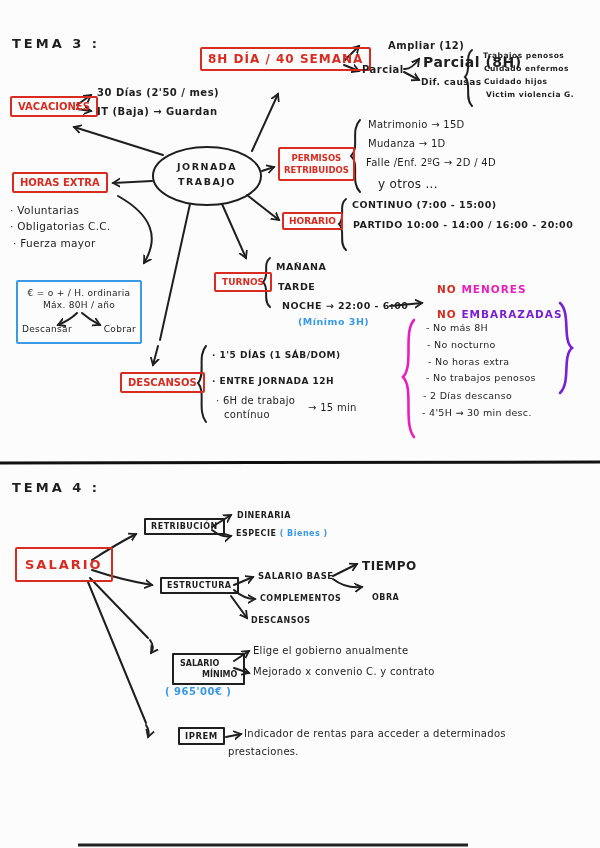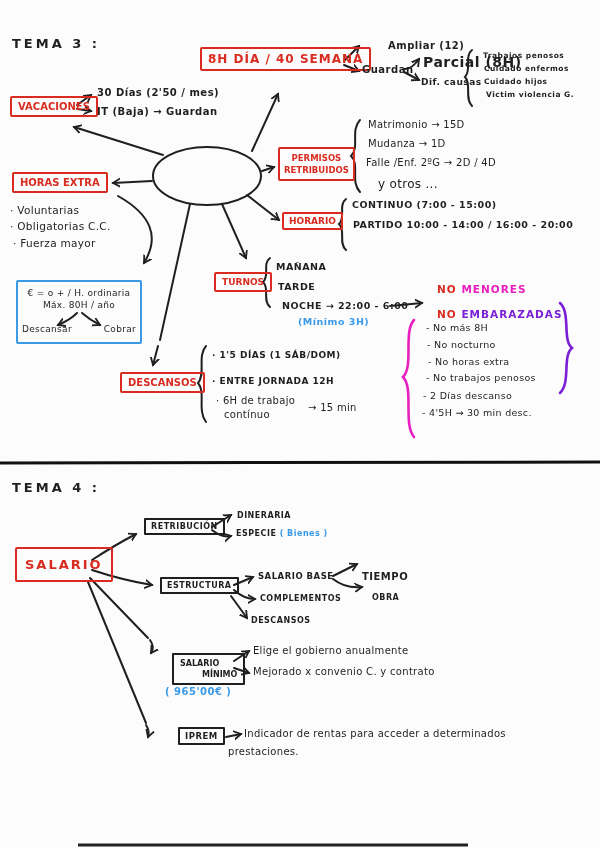--- a/index.html
+++ b/index.html
@@ -91,33 +91,37 @@
 
     <line x1="0" y1="463" x2="600" y2="462" stroke="#111" stroke-width="3"></line>
     <line x1="78" y1="845" x2="468" y2="845" stroke="#222" stroke-width="3"></line>
   </svg>
 
   <div class="abs title" style="left:12px;top:36px;">TEMA 3 :</div>
 
   <div class="abs redbox" style="left:200px;top:47px;font-size:12px;letter-spacing:1px;">8H DÍA / 40 SEMANA</div>
 
   <div class="abs hw" style="left:388px;top:40px;font-size:10px;">Ampliar (12)</div>
-  <div class="abs hw" style="left:362px;top:64px;font-size:10px;">Guardan</div>
+  <div class="abs hw" style="left:362px;top:64px;font-size:10px;">Parcial</div>
   <div class="abs hw" style="left:423px;top:54px;font-size:14px;">Parcial (8H)</div>
   <div class="abs hw" style="left:421px;top:77px;font-size:9px;">Dif. causas</div>
 
   <div class="abs hw" style="left:483px;top:51px;font-size:7.5px;">Trabajos penosos</div>
   <div class="abs hw" style="left:484px;top:64px;font-size:7.5px;">Cuidado enfermos</div>
   <div class="abs hw" style="left:484px;top:77px;font-size:7.5px;">Cuidado hijos</div>
   <div class="abs hw" style="left:486px;top:90px;font-size:7.5px;">Victim violencia G.</div>
 
   <div class="abs redbox" style="left:10px;top:96px;font-size:10px;">VACACIONES</div>
   <div class="abs hw" style="left:97px;top:87px;font-size:10px;">30 Días (2'50 / mes)</div>
   <div class="abs hw" style="left:97px;top:106px;font-size:10px;">IT (Baja) → Guardan</div>
 
+  <div class="abs" style="left:155px;top:159px;width:104px;text-align:center;font-size:9.5px;font-weight:bold;letter-spacing:1.5px;line-height:15px;">
+    <div>JORNADA</div>
+    <div>TRABAJO</div>
+  </div>
 
   <div class="abs redbox" style="left:12px;top:172px;font-size:10px;">HORAS EXTRA</div>
   <div class="abs soft" style="left:10px;top:204px;font-size:10.5px;">· Voluntarias</div>
   <div class="abs soft" style="left:10px;top:220px;font-size:10.5px;">· Obligatorias C.C.</div>
   <div class="abs soft" style="left:13px;top:237px;font-size:10.5px;">· Fuerza mayor</div>
 
   <div class="abs bluebox" style="left:16px;top:280px;width:122px;height:60px;">
     <div class="soft" style="font-size:9px;margin-top:6px;">€ = o + / H. ordinaria</div>
     <div class="soft" style="font-size:9px;margin-top:2px;">Máx. 80H / año</div>
     <div style="display:flex;justify-content:space-between;padding:14px 4px 0 4px;font-size:9px;">
@@ -173,21 +177,21 @@
 
   <div class="abs blackbox" style="left:144px;top:518px;font-size:8px;letter-spacing:.5px;">RETRIBUCIÓN</div>
   <div class="abs hw" style="left:237px;top:511px;font-size:8px;">DINERARIA</div>
   <div class="abs hw" style="left:236px;top:529px;font-size:8px;">
     <span>ESPECIE</span>
     <span class="blue">( Bienes )</span>
   </div>
 
   <div class="abs blackbox" style="left:160px;top:577px;font-size:8px;letter-spacing:.5px;">ESTRUCTURA</div>
   <div class="abs hw" style="left:258px;top:571px;font-size:8.5px;">SALARIO BASE</div>
-  <div class="abs hw" style="left:362px;top:559px;font-size:10px;margin-top:12px;">TIEMPO</div>
+  <div class="abs hw" style="left:362px;top:559px;font-size:12px;">TIEMPO</div>
   <div class="abs hw" style="left:372px;top:581px;font-size:8px;margin-top:12px;">OBRA</div>
   <div class="abs hw" style="left:260px;top:594px;font-size:8px;">COMPLEMENTOS</div>
   <div class="abs hw" style="left:251px;top:616px;font-size:8px;">DESCANSOS</div>
 
   <div class="abs blackbox" style="left:172px;top:653px;font-size:8px;line-height:11px;text-align:left;padding:3px 6px;">
     <div>SALARIO</div>
     <div style="padding-left:6px;margin-left:16px;">MÍNIMO</div>
   </div>
   <div class="abs hw blue" style="left:165px;top:686px;font-size:10px;">( 965'00€ )</div>
   <div class="abs soft" style="left:253px;top:645px;font-size:10px;">Elige el gobierno anualmente</div>

